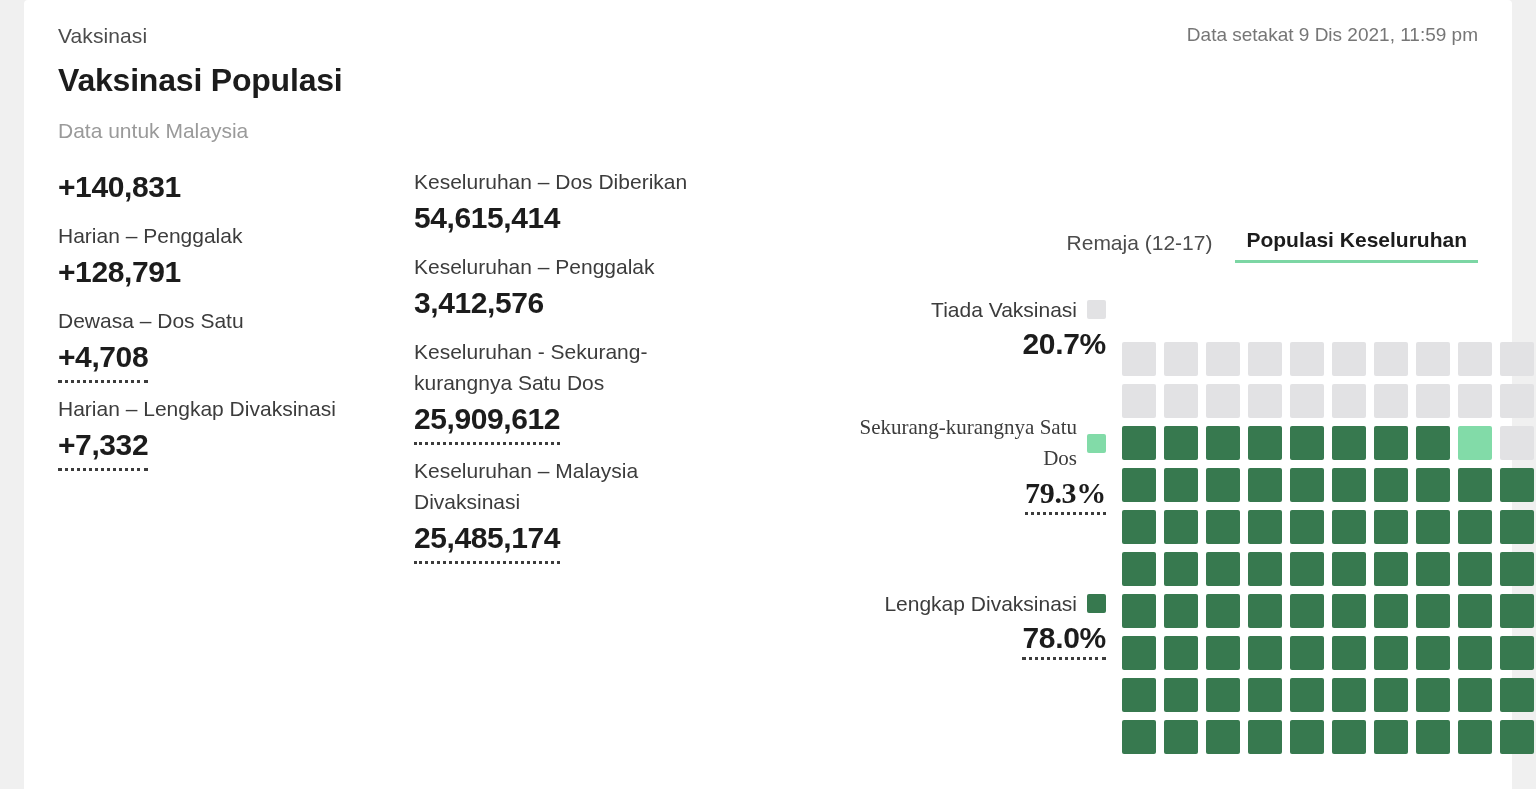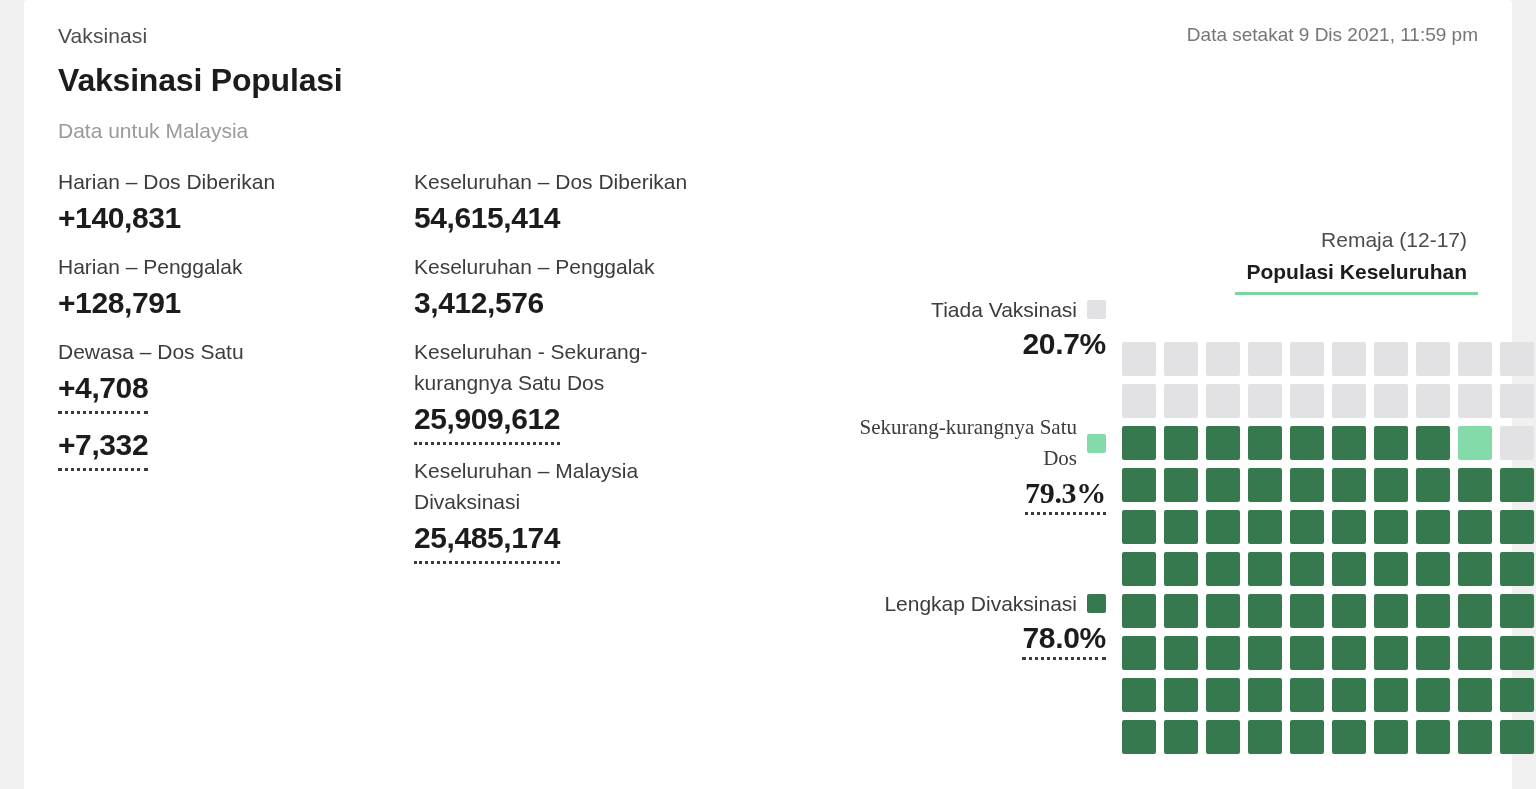--- a/index.html
+++ b/index.html
@@ -104,22 +104,21 @@
     border-bottom: 3px dotted #3c3c3c;
   }
 
   
   .tabs {
     position: absolute;
     right: 34px;
     top: 228px;
     display: flex;
     align-items: flex-end;
-    gap: 0px;
-    flex-direction: column;
+    gap: 12px;
   }
   .tab {
     font-size: 21px;
     color: #4c4c4c;
     padding: 0 11px 8px 11px;
     cursor: pointer;
     white-space: nowrap;
   }
   .tab.active {
     font-weight: bold;
@@ -197,32 +196,32 @@
   <div class="card">
 
     <div class="eyebrow">Vaksinasi</div>
     <div class="title">Vaksinasi Populasi</div>
     <div class="subtitle">Data untuk Malaysia</div>
     <div class="timestamp">Data setakat 9 Dis 2021, 11:59 pm</div>
 
     <div class="stats">
       <div class="stat-col col1">
         <div class="stat-block">
-          <div class="stat-label">Harian – Dos Diberikan</div>
           <div class="stat-value">+140,831</div>
         </div>
         <div class="stat-block">
           <div class="stat-label">Harian – Penggalak</div>
           <div class="stat-value">+128,791</div>
         </div>
         <div class="stat-block">
           <div class="stat-label">Dewasa – Dos Satu</div>
           <div class="stat-value dashed">+4,708</div>
         </div>
         <div class="stat-block">
+          <div class="stat-label">Harian – Lengkap Divaksinasi</div>
           <div class="stat-value dashed">+7,332</div>
         </div>
       </div>
 
       <div class="stat-col col2">
         <div class="stat-block">
           <div class="stat-label">Keseluruhan – Dos Diberikan</div>
           <div class="stat-value">54,615,414</div>
         </div>
         <div class="stat-block">

